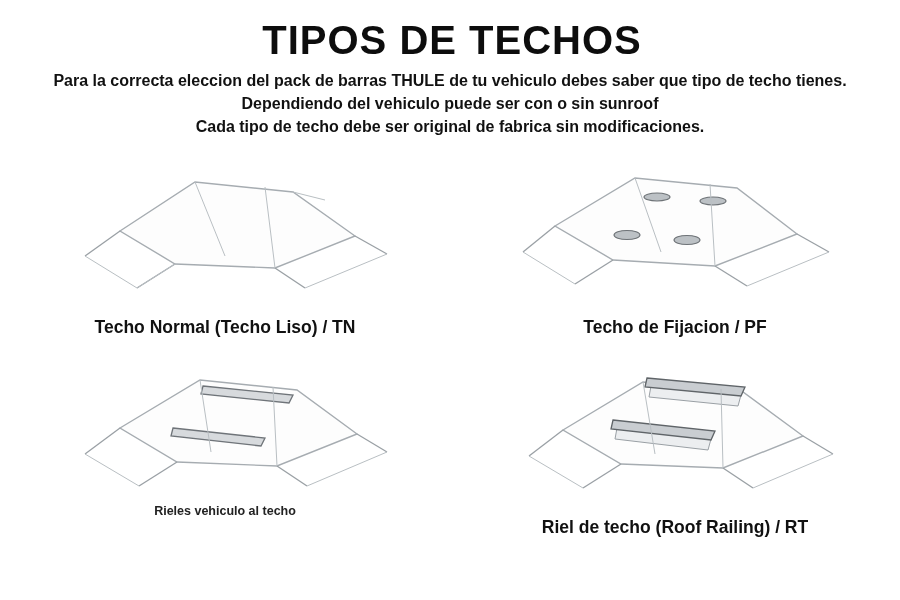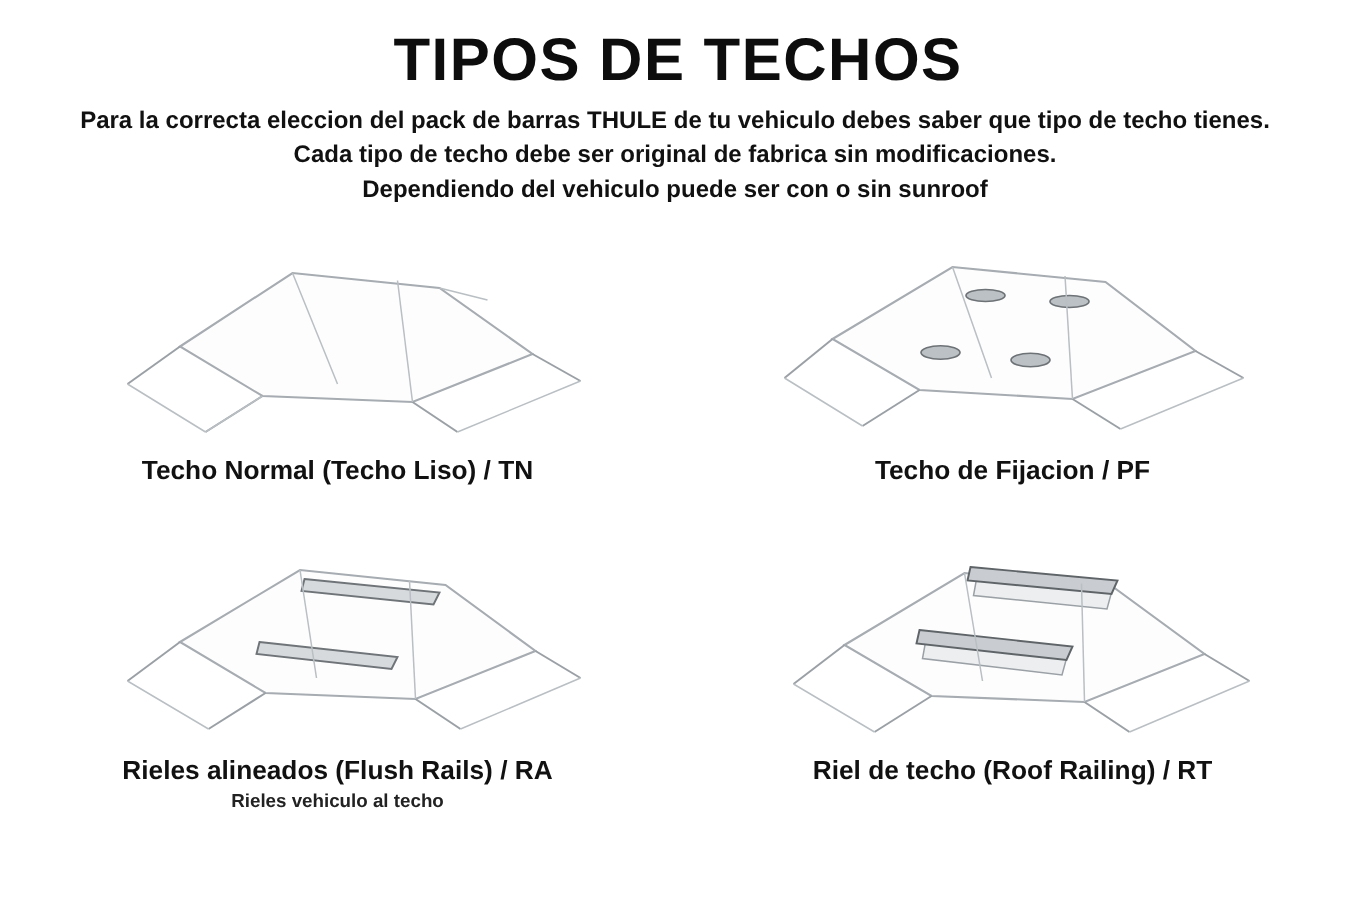--- a/index.html
+++ b/index.html
@@ -59,21 +59,21 @@
     position: relative;
   }
   .art svg {
     display: block;
   }
   .caption {
     font-size: 17.5px;
     font-weight: bold;
     color: #111111;
     text-align: center;
-    margin-top: 2px;
+    margin-top: 16px;
   }
   .subcaption {
     font-size: 12.5px;
     font-weight: bold;
     color: #222222;
     text-align: center;
     margin-top: 3px;
   }
   .roof-panel {
     fill: #fdfdfd;
@@ -113,22 +113,22 @@
 </style>
 </head>
 <body>
 
 <div class="page">
 
   <h1 class="title">TIPOS DE TECHOS</h1>
 
   <div class="subtitle-block">
     <div class="subtitle-line">Para la correcta eleccion del pack de barras THULE de tu vehiculo debes saber que tipo de techo tienes.</div>
+    <div class="subtitle-line">Dependiendo del vehiculo puede ser con o sin sunroof</div>
     <div class="subtitle-line">Cada tipo de techo debe ser original de fabrica sin modificaciones.</div>
-    <div class="subtitle-line">Dependiendo del vehiculo puede ser con o sin sunroof</div>
   </div>
 
   <div class="grid">
 
     <div class="cell">
       <div class="art">
         <svg width="400" height="145" viewBox="0 0 400 145" xmlns="http://www.w3.org/2000/svg">
 
           <path class="roof-panel" d="M95,75 L170,26 L268,36 L330,80 L250,112 L150,108 Z"></path>
 
@@ -183,21 +183,20 @@
           <path class="edge-line" d="M332,78 L362,96"></path>
           <path class="edge-line" d="M252,110 L282,130"></path>
           <path class="thin-line" d="M362,96 L282,130"></path>
 
           <path class="rail-bar" d="M178,30 L268,39 L264,47 L176,38 Z"></path>
           <path class="rail-bar" d="M148,72 L240,82 L236,90 L146,80 Z"></path>
           <path class="thin-line" d="M175,24 L186,96"></path>
           <path class="thin-line" d="M248,31 L252,110"></path>
         </svg>
       </div>
-      <div class="caption">Rieles alineados (Flush Rails) / RA</div>
       <div class="subcaption">Rieles vehiculo al techo</div>
     </div>
 
     <div class="cell">
       <div class="art">
         <svg width="400" height="145" viewBox="0 0 400 145" xmlns="http://www.w3.org/2000/svg">
           <path class="roof-panel" d="M88,74 L168,26 L268,36 L328,80 L248,112 L146,108 Z"></path>
           <path class="edge-line" d="M88,74 L54,100"></path>
           <path class="edge-line" d="M146,108 L108,132"></path>
           <path class="thin-line" d="M54,100 L108,132"></path>

